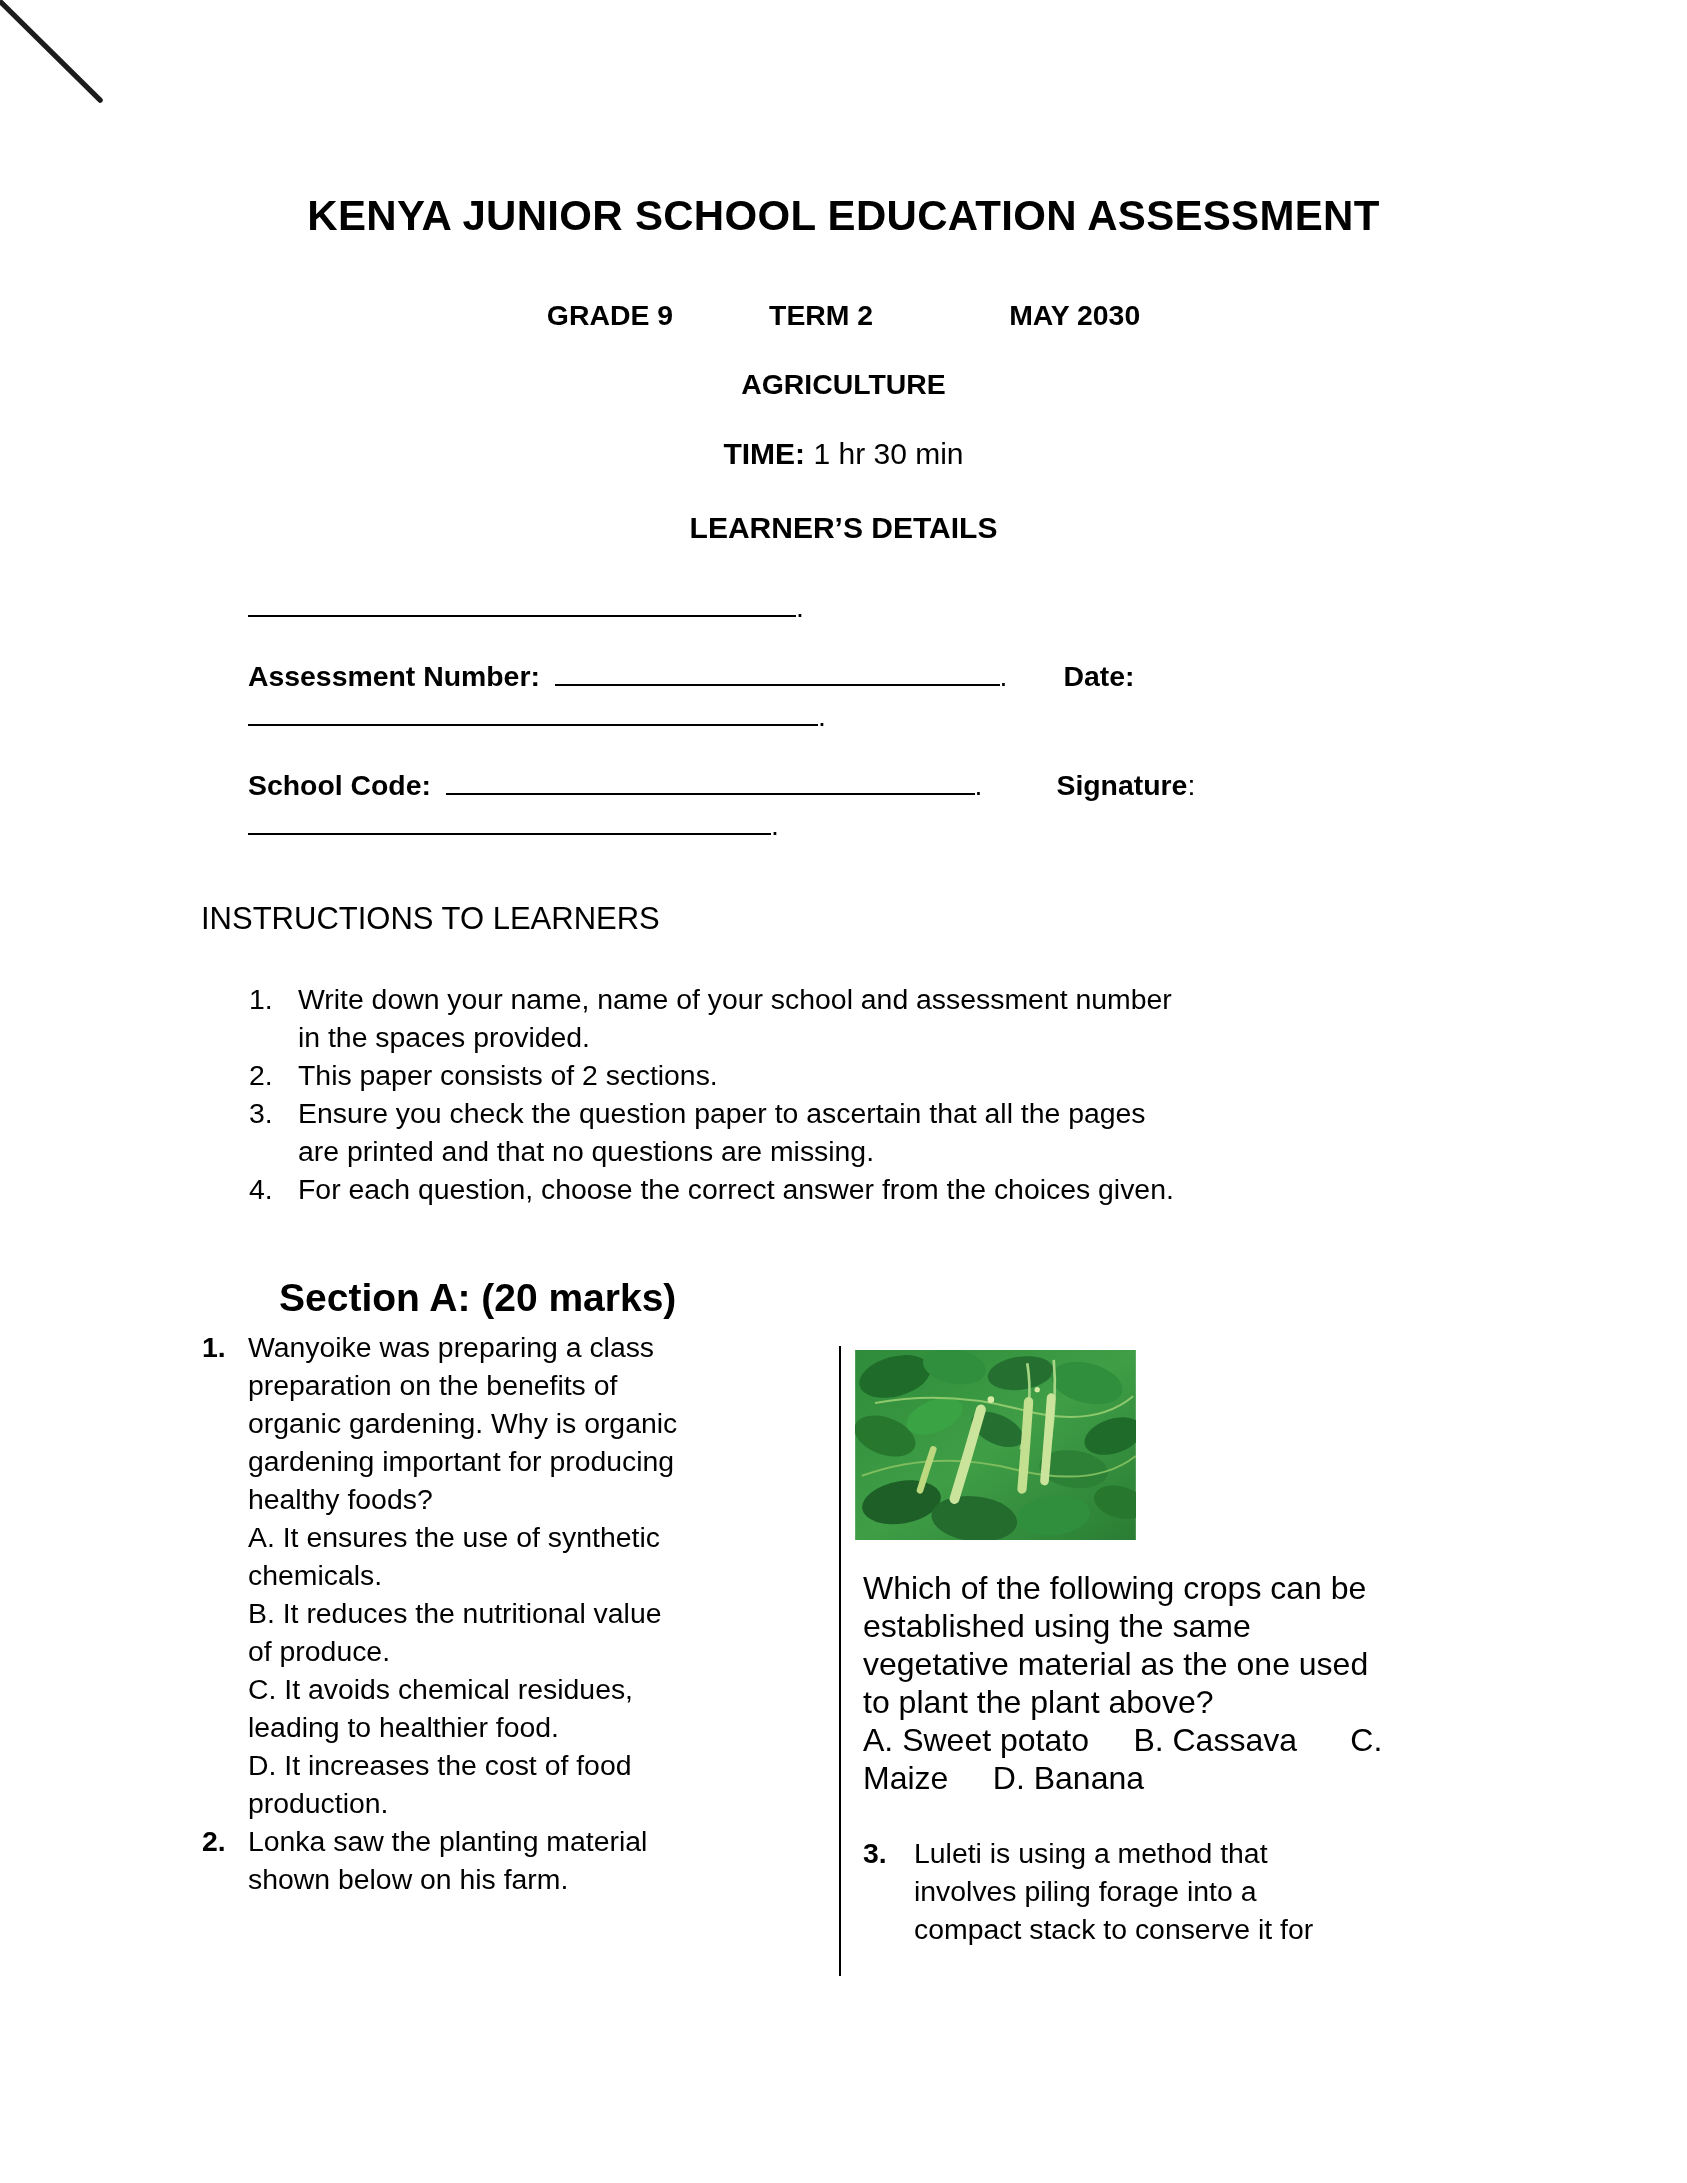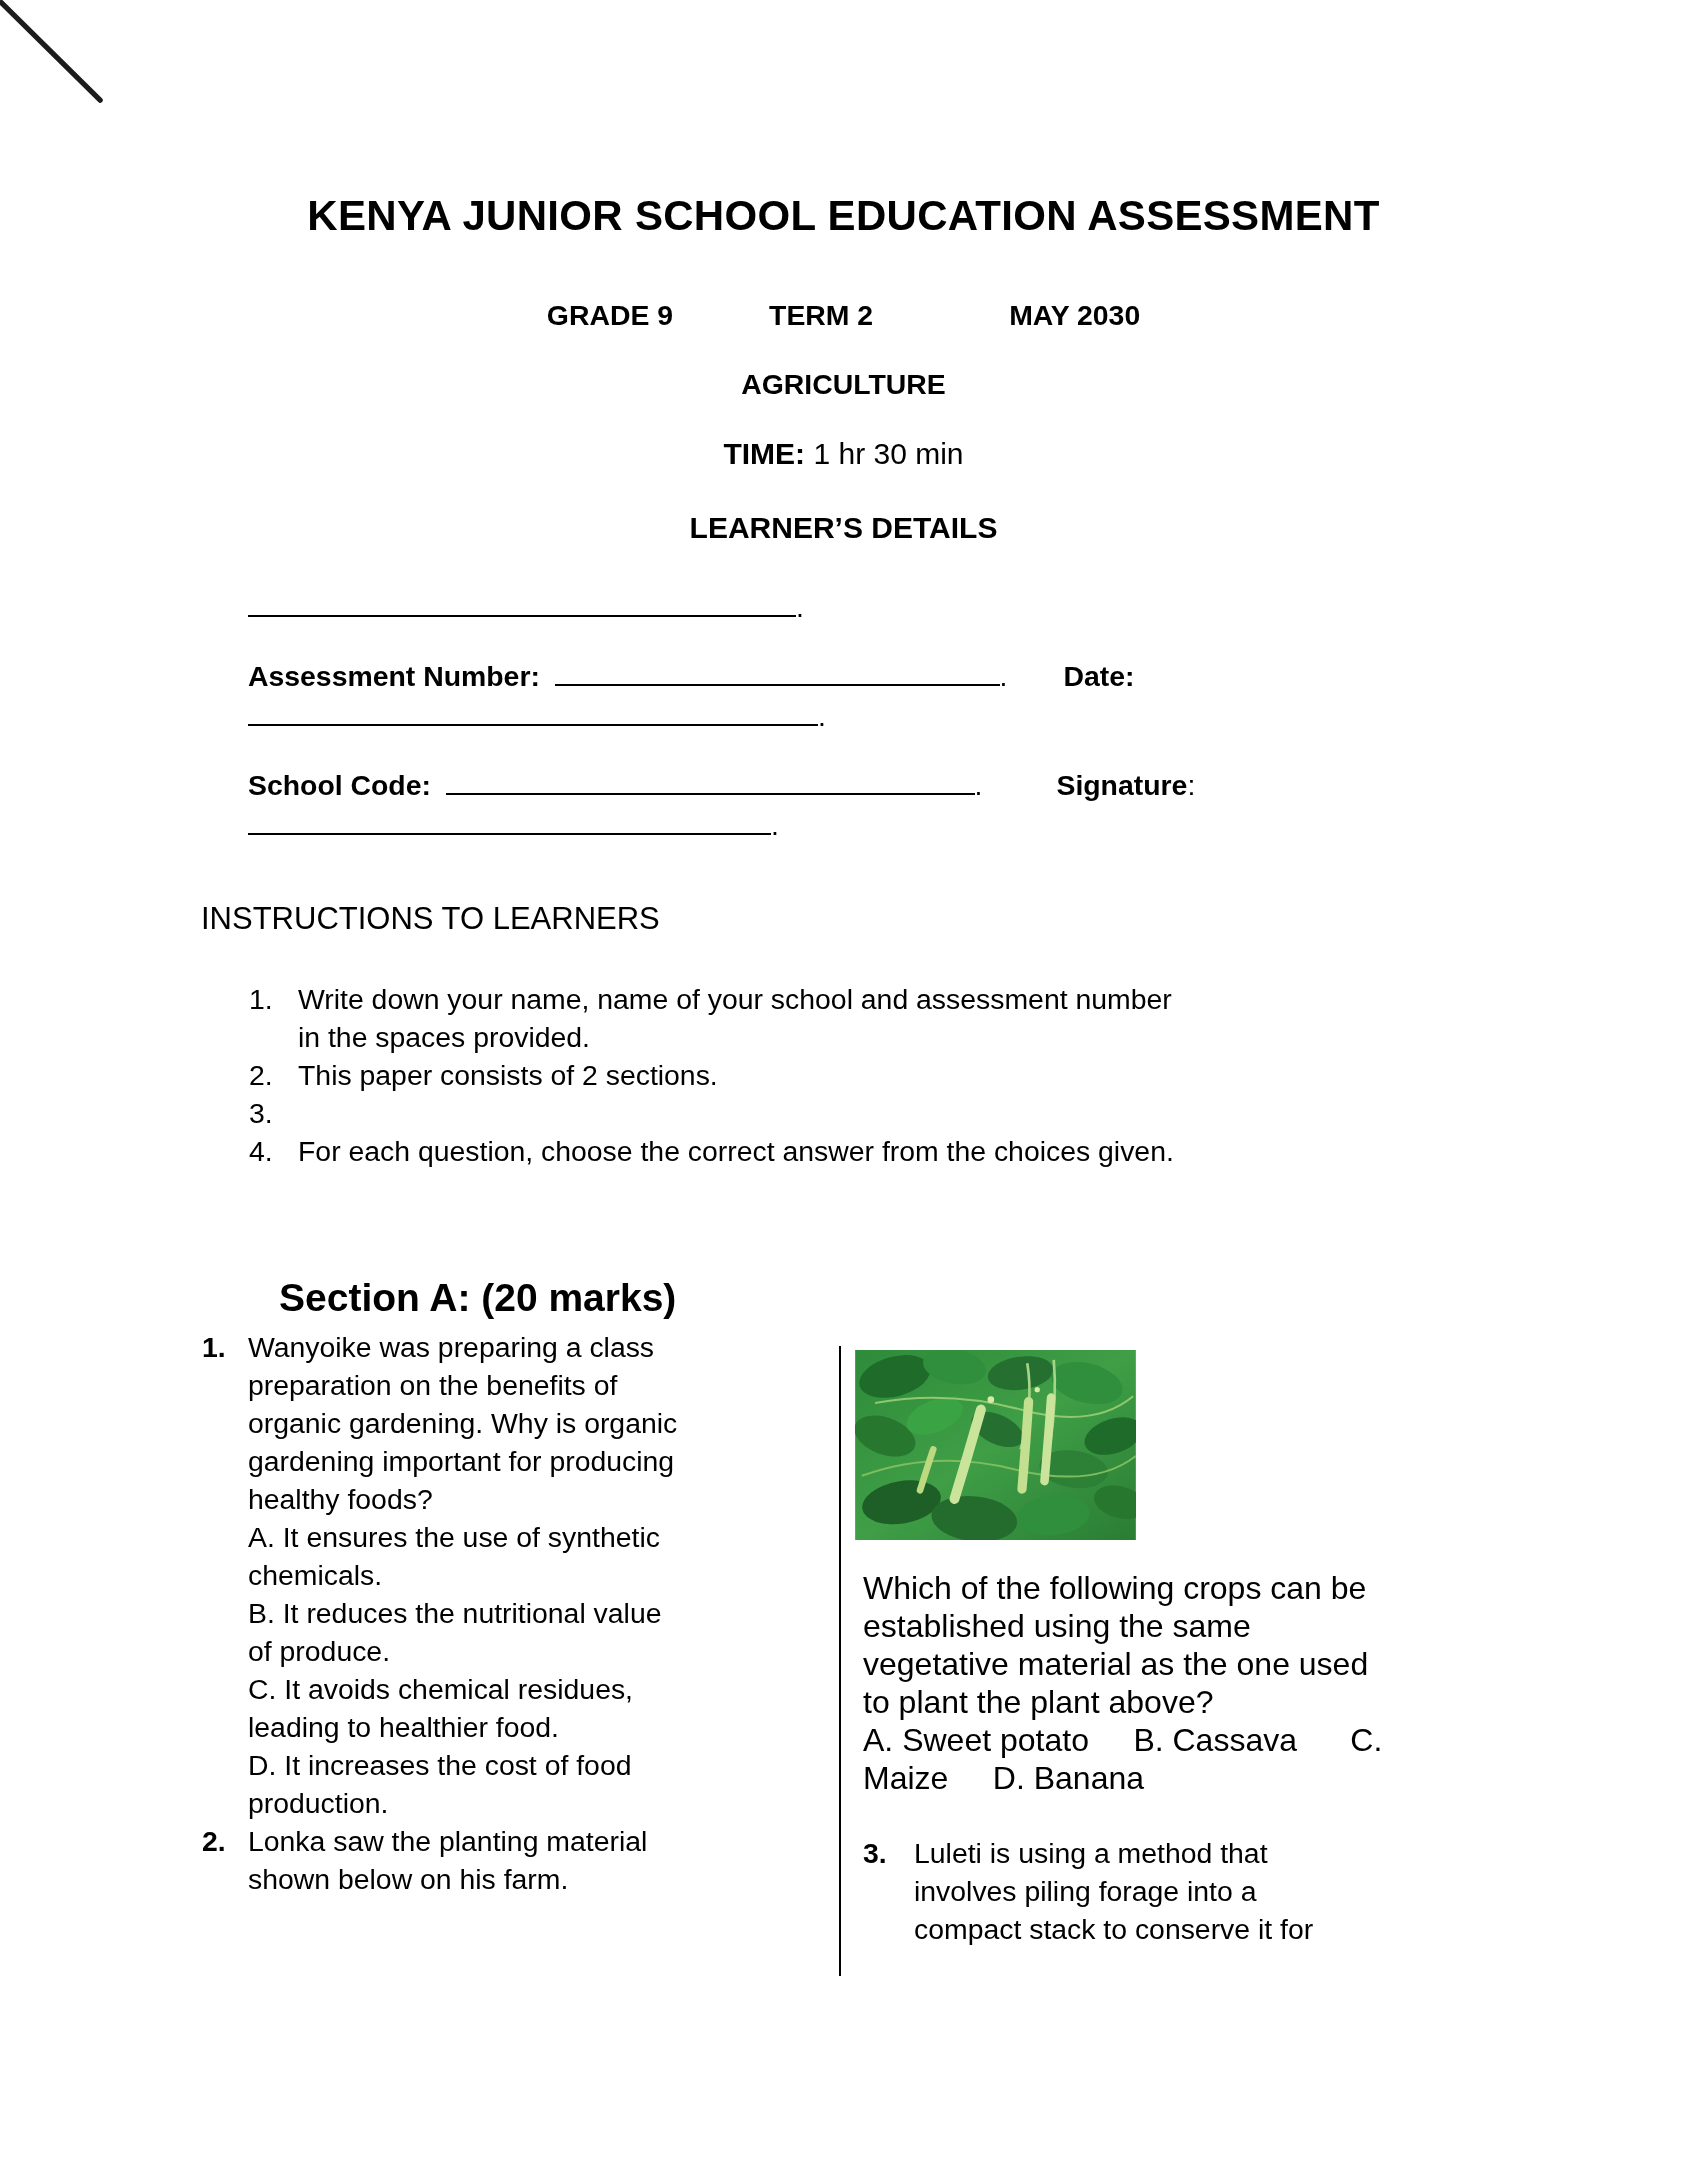--- a/index.html
+++ b/index.html
@@ -113,20 +113,22 @@
       <span class="ins-num">1.</span>
       <span class="ins-text">Write down your name, name of your school and assessment number
 in the spaces provided.</span>
     </div>
     <div class="ins-item">
       <span class="ins-num">2.</span>
       <span class="ins-text">This paper consists of 2 sections.</span>
     </div>
     <div class="ins-item">
       <span class="ins-num">3.</span>
+      <span class="ins-text">Ensure you check the question paper to ascertain that all the pages
+are printed and that no questions are missing.</span>
     </div>
     <div class="ins-item">
       <span class="ins-num">4.</span>
       <span class="ins-text">For each question, choose the correct answer from the choices given.</span>
     </div>
   </div>
 
   <div class="abs sec-head">Section A: (20 marks)</div>
 
   <div class="abs col-left">

